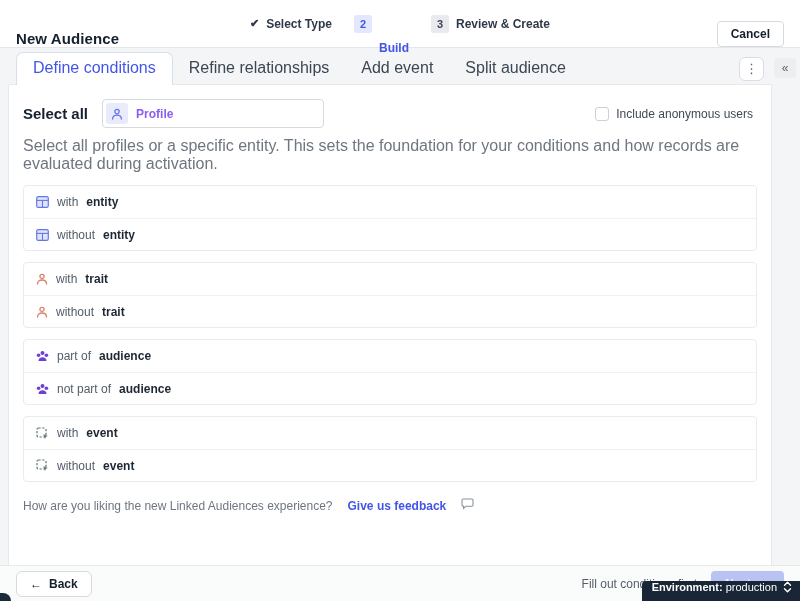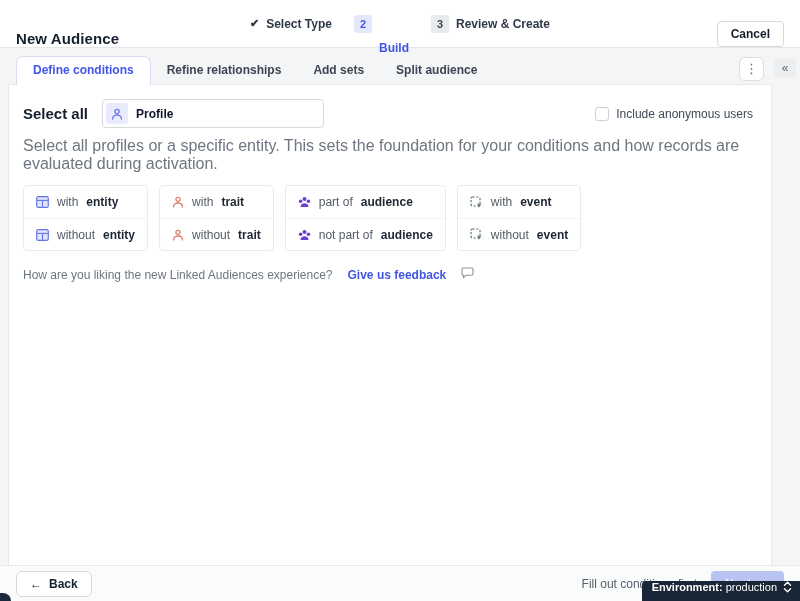--- a/index.html
+++ b/index.html
@@ -39,21 +39,21 @@
   
   .main { flex:1 1 auto; position:relative; padding:10px 28px 0 8px; display:flex; flex-direction:column; }
   .collapse-btn {
     position:absolute; top:10px; right:4px; width:22px; height:20px;
     background:#eceef0; border:none; border-radius:4px; color:#5b6472;
     font-size:12px; line-height:18px; cursor:pointer;
   }
 
   .tabs-row { display:flex; align-items:flex-end; position:relative; height:26px; padding-left:8px; z-index:2; }
   .tab {
-    font-size:12px; font-weight:700; color:#3c4654; padding:6px 16px 7px;
+    font-size:16px; font-weight:400; color:#3c4654; padding:6px 16px 7px;
     background:transparent; border:none; cursor:pointer; position:relative;
   }
   .tab.active {
     color:#4355e8; background:#ffffff;
     border:1px solid #d9ddf0; border-bottom:none; border-radius:7px 7px 0 0;
     margin-bottom:-1px; padding-bottom:8px;
   }
   .kebab-btn {
     position:absolute; right:8px; bottom:3px; width:25px; height:24px;
     background:#fff; border:1px solid #dadde1; border-radius:6px; color:#5b6472;
@@ -68,28 +68,28 @@
   .select-all-row { display:flex; align-items:center; }
   .select-all-title { font-size:15px; font-weight:700; color:#15202e; margin:0 14px 0 6px; }
   .entity-selector {
     display:flex; align-items:center; gap:8px; width:222px; height:29px;
     border:1px solid #d6dade; border-radius:4px; background:#fff; padding:3px; cursor:pointer;
   }
   .entity-selector .icon-box {
     width:22px; height:21px; background:#e9ebfd; border-radius:3px;
     display:flex; align-items:center; justify-content:center;
   }
-  .entity-selector .value { font-size:12px; font-weight:600; color:#0f172a; }
+  .entity-selector .value { font-size:12px; font-weight:600; color:#8b5cf6; }
   .anon-row { margin-left:auto; display:flex; align-items:flex-end; gap:7px; margin-right:10px; }
   .checkbox { width:14px; height:14px; border:1px solid #ccd1d7; border-radius:3px; background:#fff; cursor:pointer; }
   .anon-label { font-size:12px; color:#3f4955; }
 
   .description { font-size:16px; color:#6e7680; margin:9px 0 0 6px; }
 
-  .groups { margin:12px 6px 0 6px; display:flex; flex-direction:row; gap:11px; }
+  .groups { margin:12px 6px 0 6px; display:flex; flex-direction:column; gap:11px; }
   .group { border:1px solid #e9ebee; border-radius:4px; background:#fff; }
   .cond-row {
     height:32px; display:flex; align-items:center; gap:8px; padding:0 12px; cursor:pointer;
   }
   .cond-row + .cond-row { border-top:1px solid #f1f2f4; }
   .cond-prefix { font-size:12px; color:#525c68; }
   .cond-term { font-size:12px; font-weight:700; color:#1d2733; }
   .cond-icon { display:flex; align-items:center; }
 
   .feedback { margin:16px 0 0 6px; font-size:12px; color:#6e7680; display:flex; align-items:center; gap:15px; }
@@ -142,21 +142,21 @@
   </div>
   <button class="cancel-btn">Cancel</button>
 </div>
 
 <div class="main">
   <button class="collapse-btn"><span>«</span></button>
 
   <div class="tabs-row">
     <button class="tab active">Define conditions</button>
     <button class="tab">Refine relationships</button>
-    <button class="tab">Add sets</button>
+    <button class="tab">Add event</button>
     <button class="tab">Split audience</button>
     <button class="kebab-btn"><span>⋮</span></button>
   </div>
 
   <div class="card">
 
     <div class="select-all-row">
       <div class="select-all-title">Select all</div>
       <div class="entity-selector">
         <span class="icon-box">

